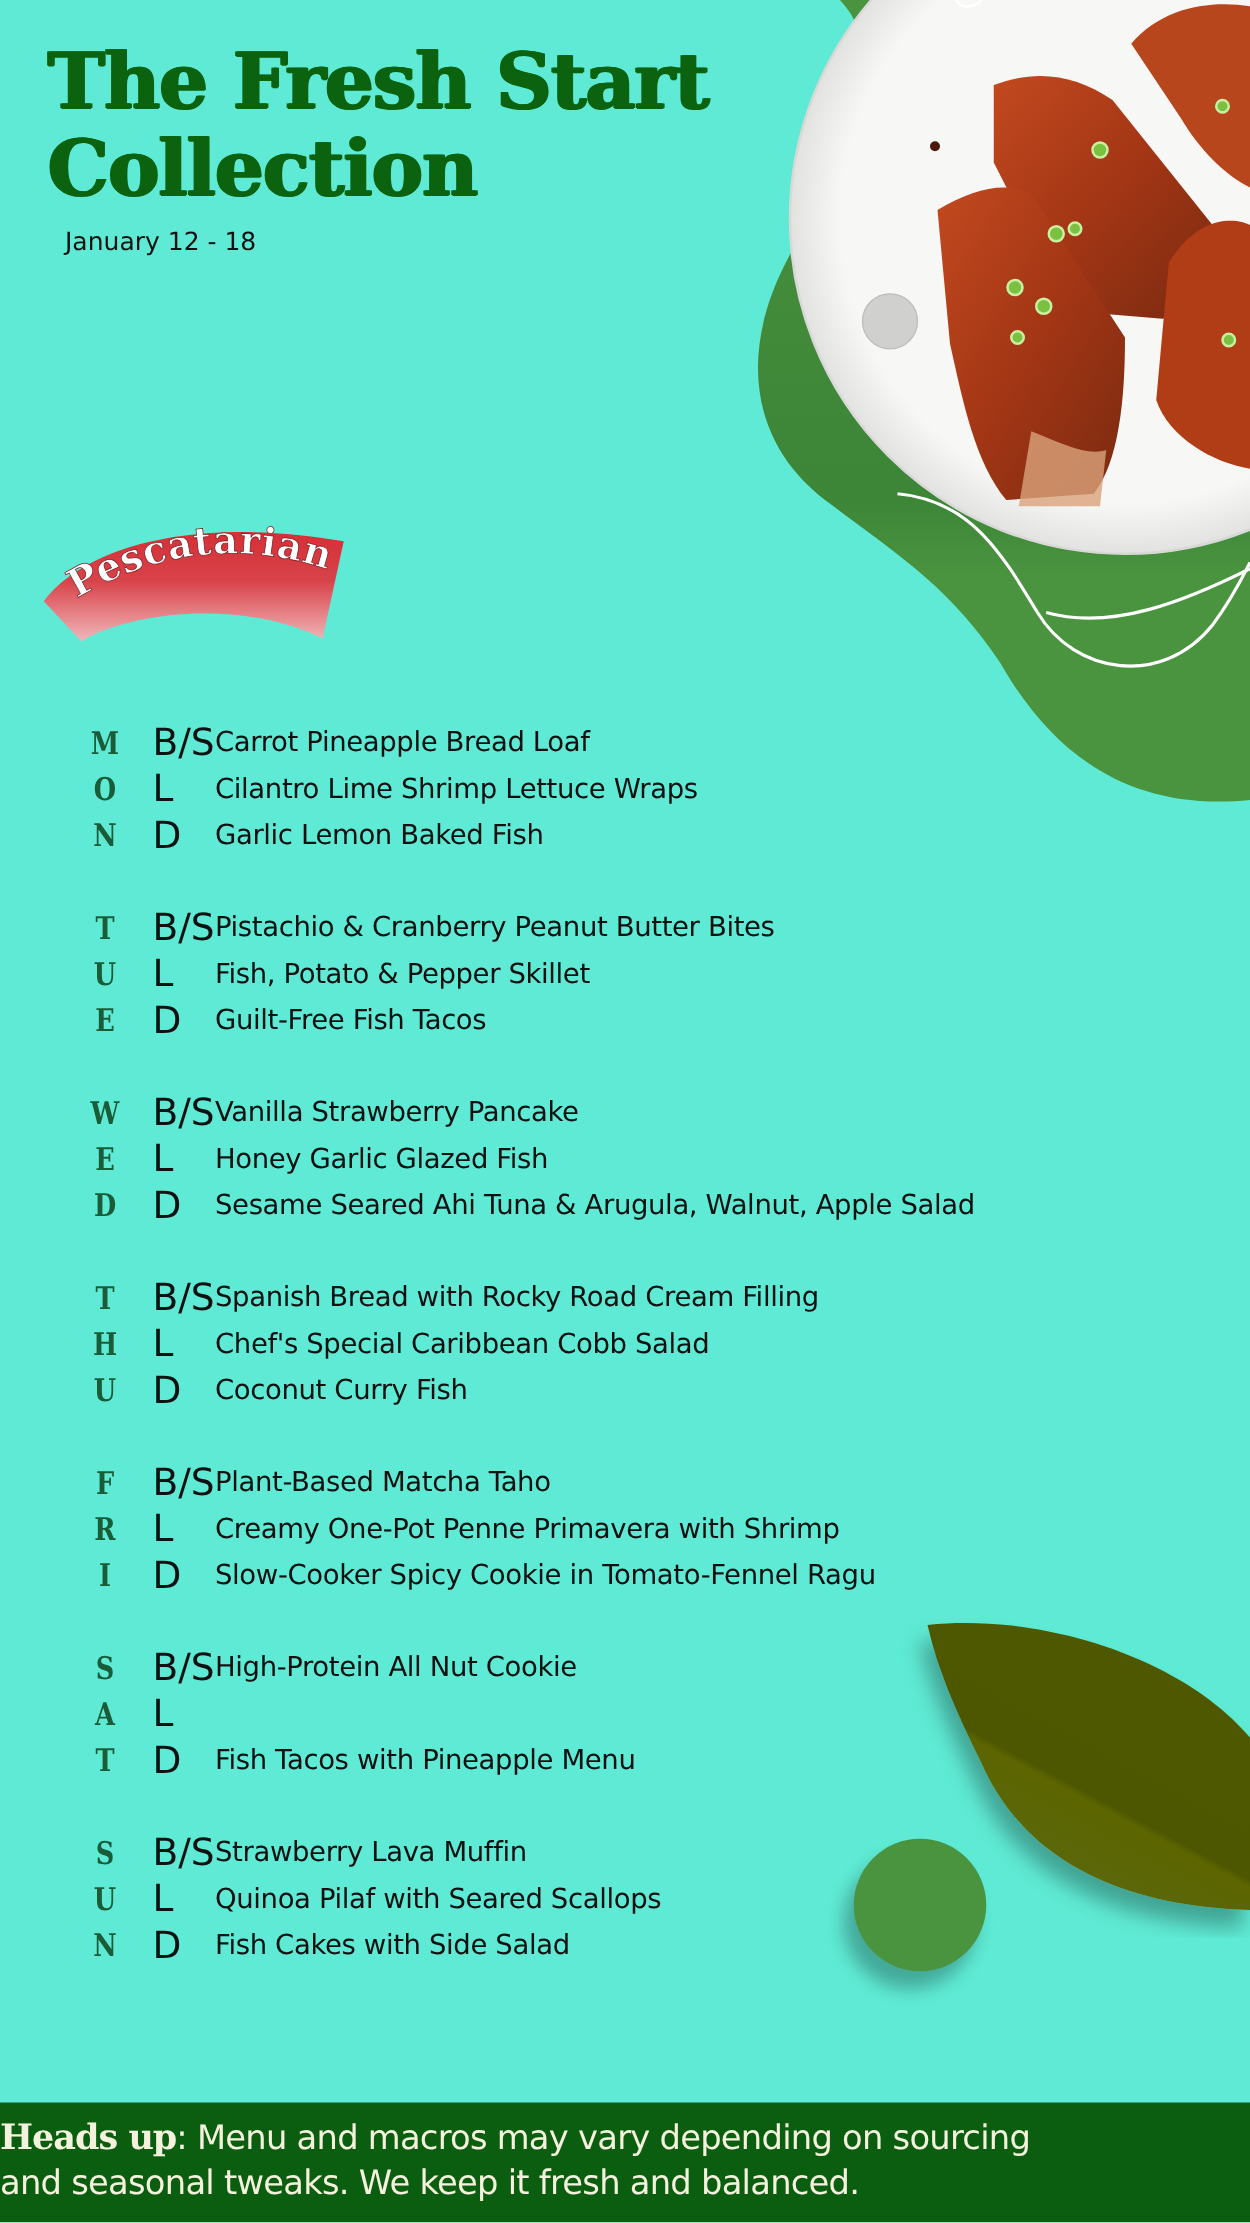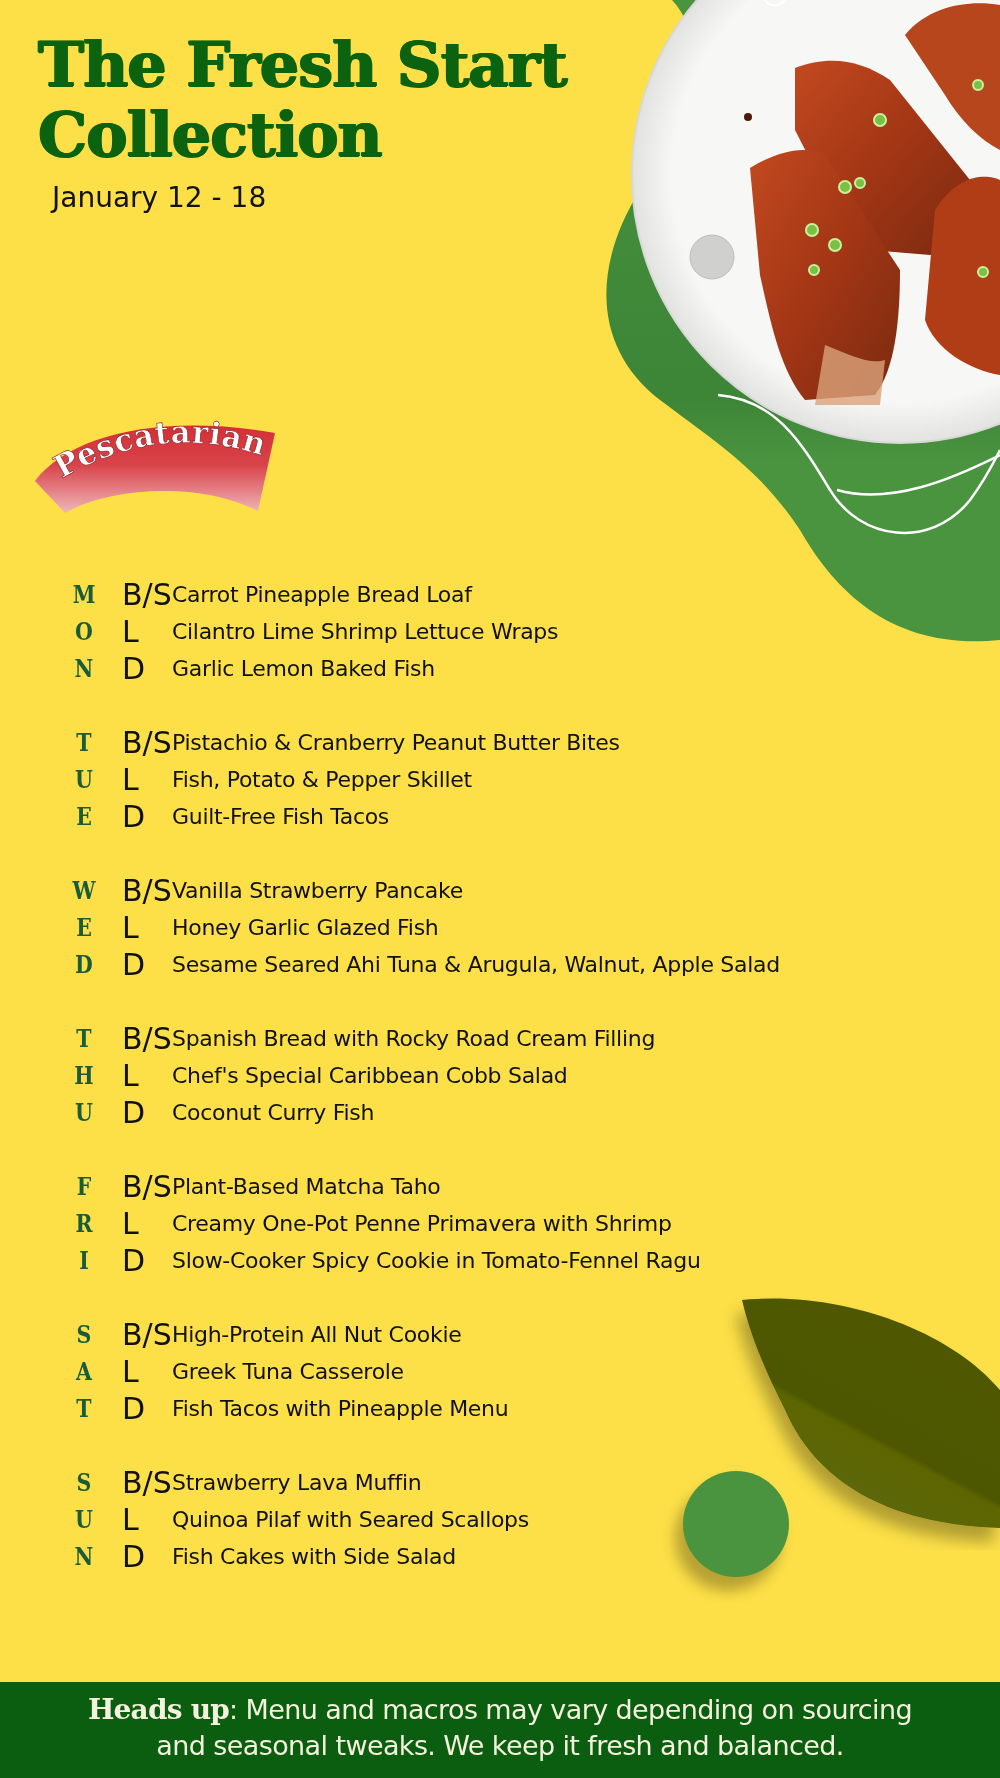--- a/index.html
+++ b/index.html
@@ -1,32 +1,32 @@
 <!DOCTYPE html>
 <html><head>
   <meta charset="utf-8">
   <style>
     * { margin: 0; padding: 0; box-sizing: border-box; }
     html, body { width: 1000px; height: 1778px; background: #ffffff; overflow: hidden; }
     body { position: relative; font-family: "DejaVu Sans", sans-serif; }
 
-    .page { position: relative; width: 1000px; height: 1778px; overflow: hidden; background: #fde047; }
+    .page { position: relative; width: 1000px; height: 1778px; overflow: hidden; background: #5eead4; }
 
     
     .title {
       position: absolute; left: 38px; top: 30px;
       font-family: "DejaVu Serif", serif; font-weight: 900;
       color: #0b6310; font-size: 62px; line-height: 70px;
       letter-spacing: -1px;
       text-shadow: 1px 0 0 #0b6310, -1px 0 0 #0b6310, 0 1px 0 #0b6310;
     }
     .title .line { display: block; }
     .date {
       position: absolute; left: 52px; top: 181px;
-      font-family: "DejaVu Sans", sans-serif; font-size: 28px; color: #111; font-weight: 400;
+      font-family: "DejaVu Sans", sans-serif; font-size: 20px; color: #111; font-weight: 400;
     }
 
     
     .hero { position: absolute; left: 600px; top: 0; width: 400px; height: 650px; }
     .hero svg { position: absolute; left: 0; top: 0; }
 
     
     .badge { position: absolute; left: 30px; top: 415px; width: 250px; height: 100px; }
 
     
@@ -53,21 +53,21 @@
     .leaf { position: absolute; left: 700px; top: 1270px; width: 300px; height: 280px; }
     .dot {
       position: absolute; left: 683px; top: 1471px; width: 106px; height: 106px;
       border-radius: 50%; background: #4a9440;
       box-shadow: -8px 14px 14px rgba(0,0,0,0.28);
     }
 
     
     .footer {
       position: absolute; left: 0; top: 1682px; width: 1000px; height: 96px;
-      background: #0b5e0f; color: #f4f1dc; text-align: center;
+      background: #0b5e0f; color: #f4f1dc; text-align: left;
       padding-top: 10px;
     }
     .footer p { font-family: "DejaVu Sans", sans-serif; font-size: 27px; line-height: 36px; letter-spacing: -0.6px; }
     .footer .lead {
       font-family: "DejaVu Serif", serif; font-weight: 700; font-size: 28px;
       letter-spacing: -0.8px;
     }
   </style>
 </head>
 <body>
@@ -242,21 +242,20 @@
 
     <div class="day-group">
       <div class="meal-row" style="top:0">
         <span class="day-letter">S</span>
         <span class="meal-code">B/S</span>
         <span class="meal-name">High-Protein All Nut Cookie</span>
       </div>
       <div class="meal-row" style="top:37px">
         <span class="day-letter">A</span>
         <span class="meal-code">L</span>
-        <span class="meal-name">Greek Tuna Casserole</span>
       </div>
       <div class="meal-row" style="top:74px">
         <span class="day-letter">T</span>
         <span class="meal-code">D</span>
         <span class="meal-name">Fish Tacos with Pineapple Menu</span>
       </div>
     </div>
 
     <div class="day-group">
       <div class="meal-row" style="top:0">

